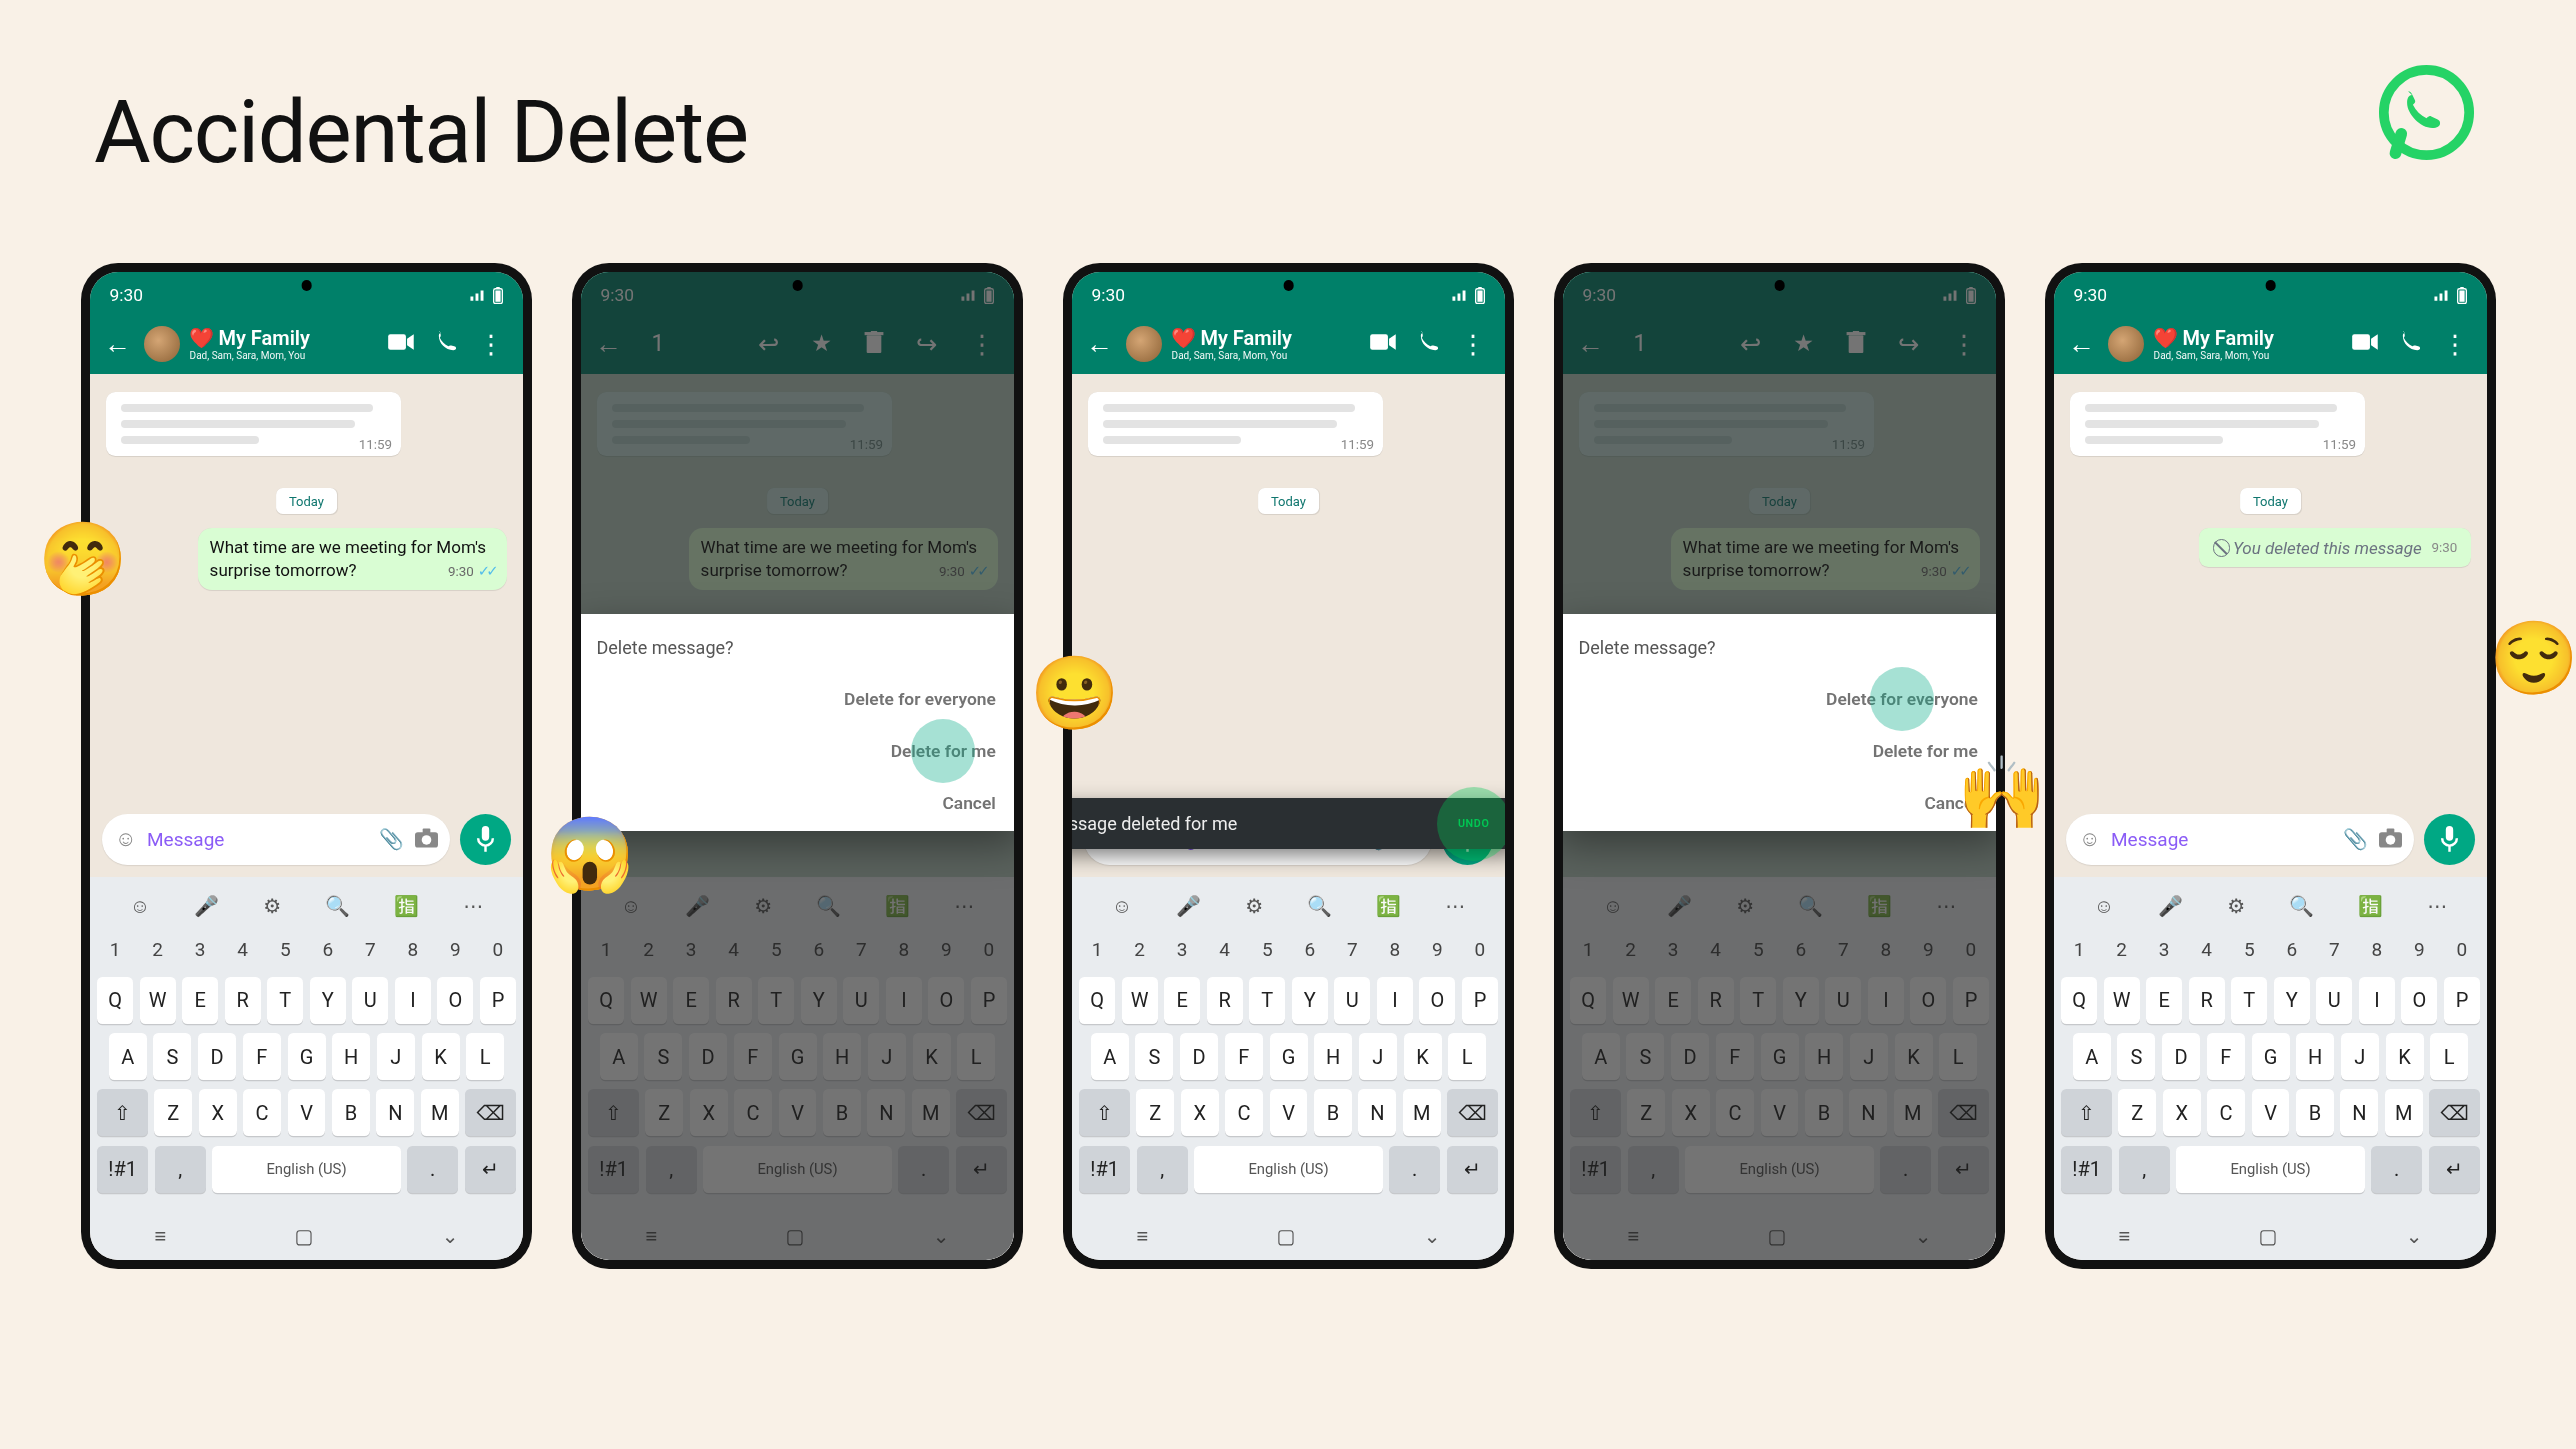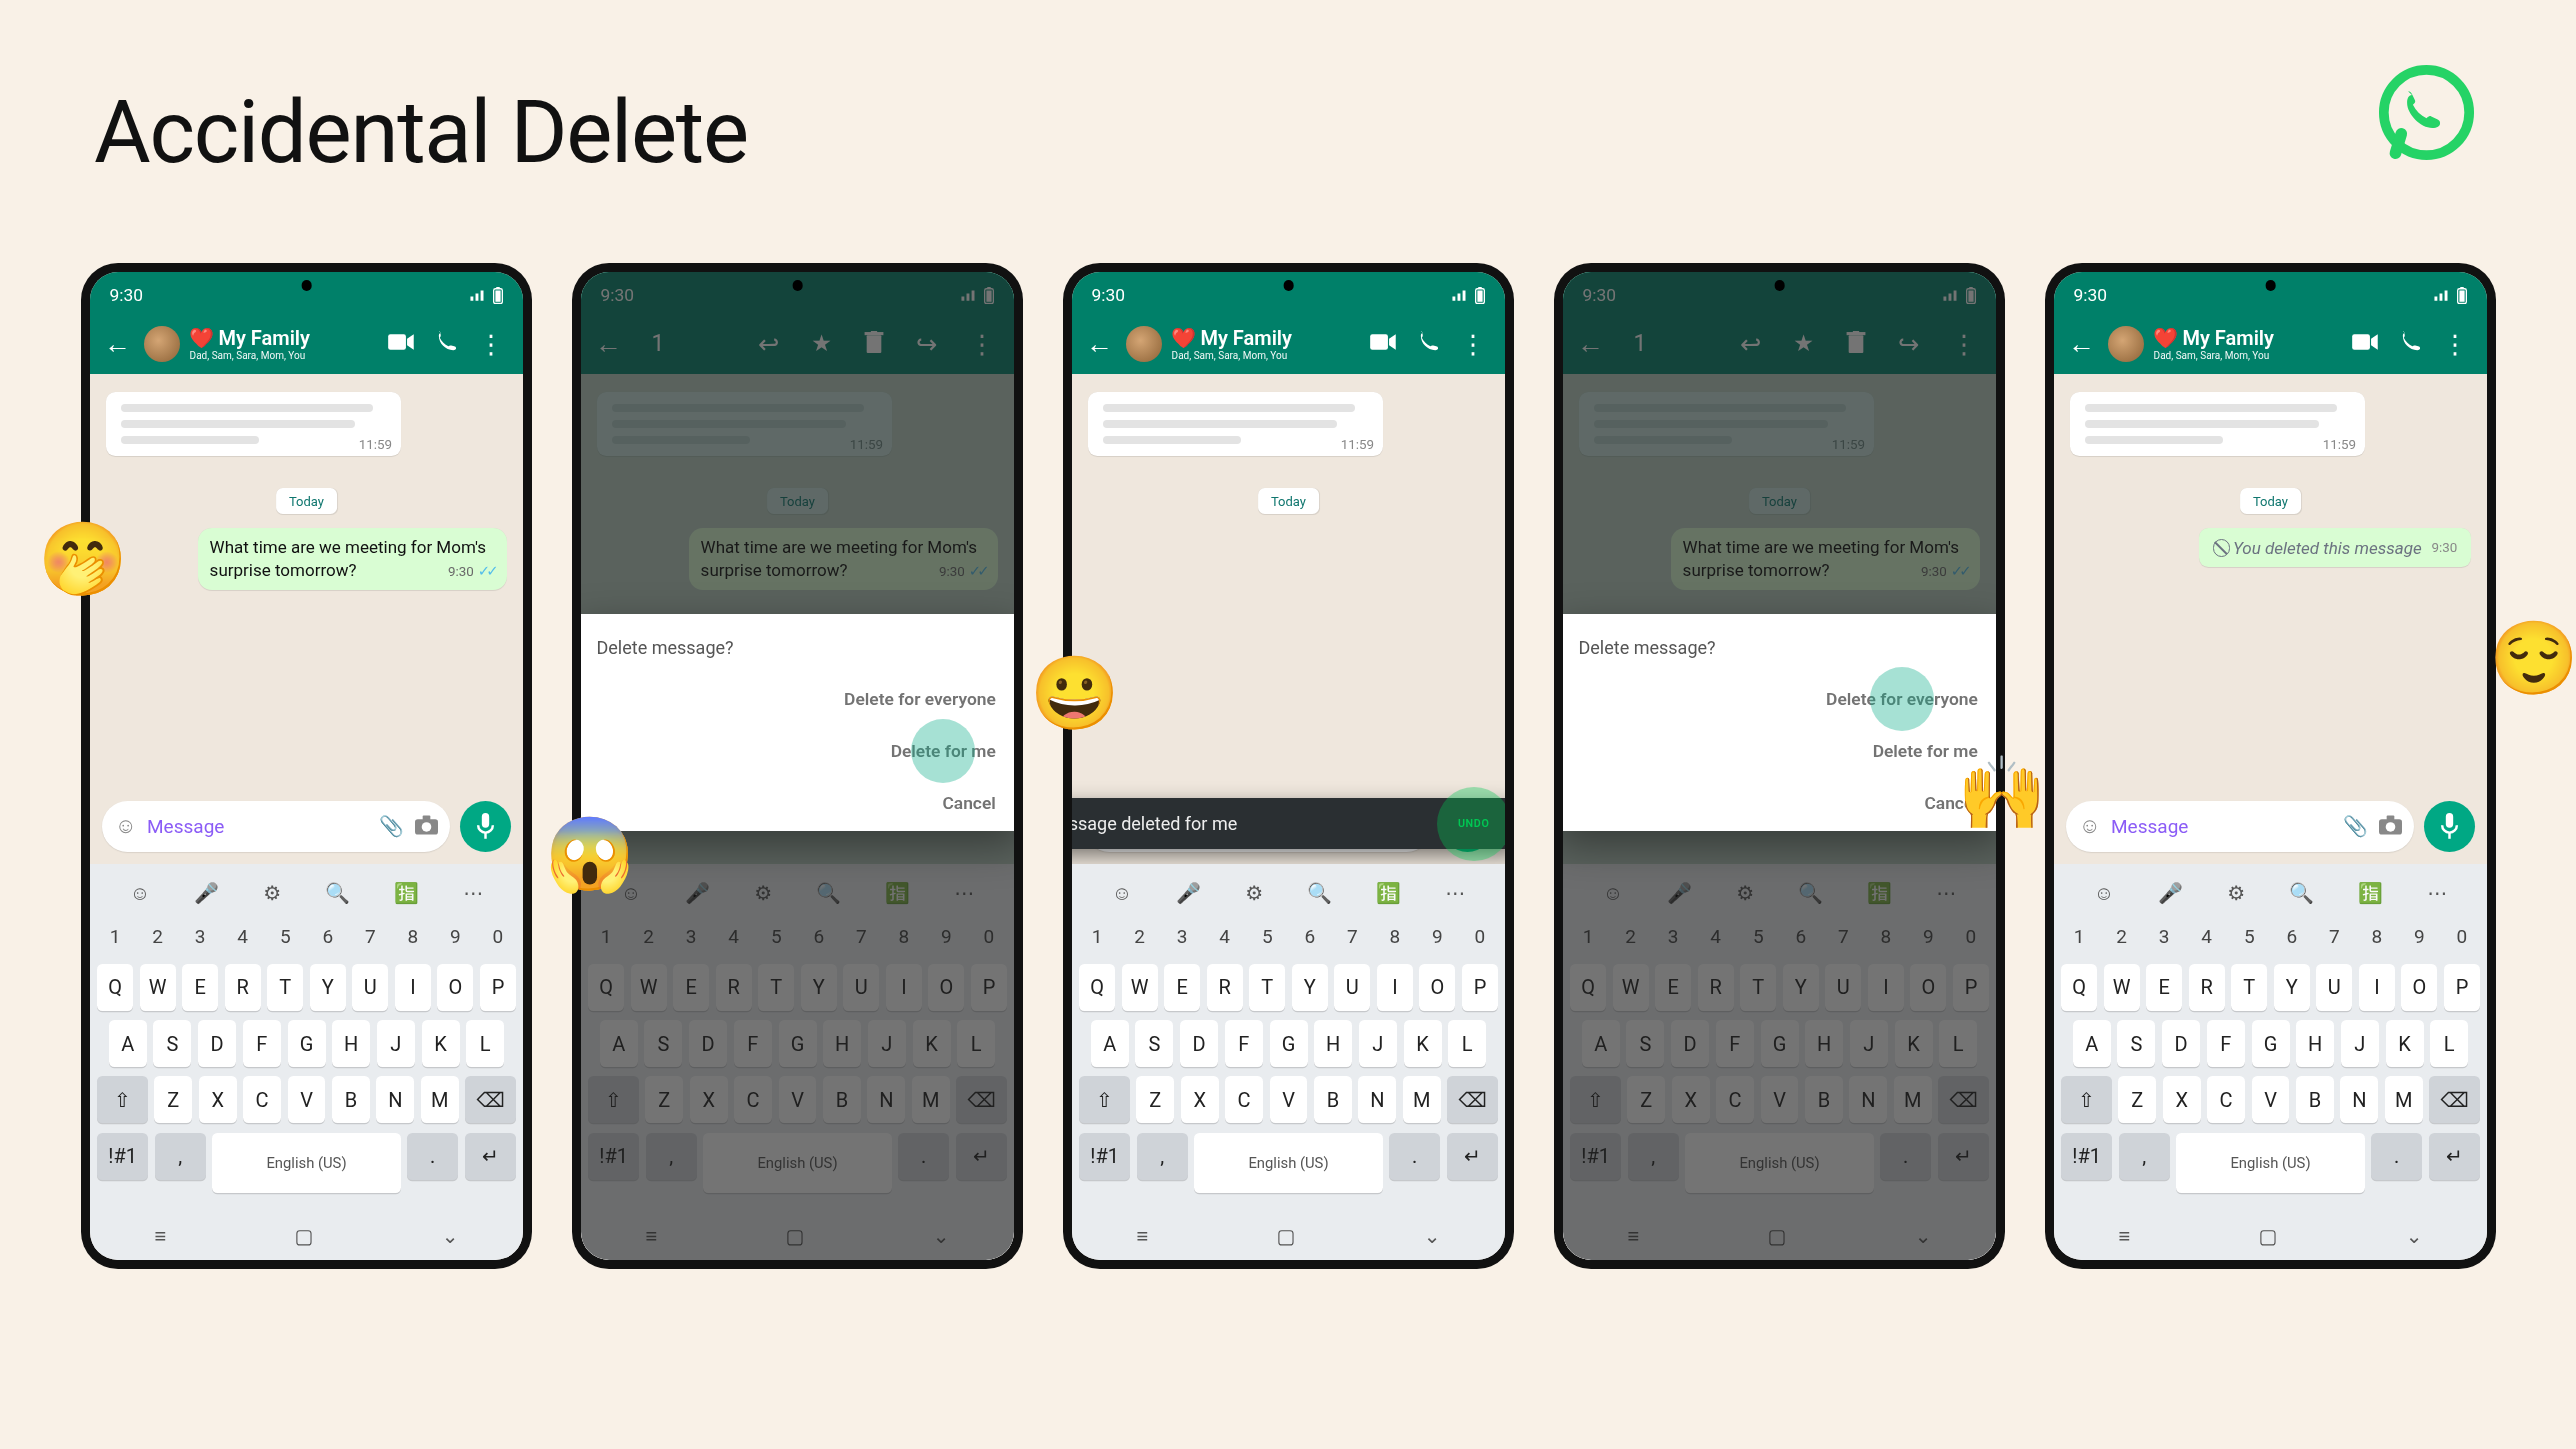--- a/index.html
+++ b/index.html
@@ -196,21 +196,21 @@
   .key {
     background:#fff; border-radius:5.4px;
     width:38px; height:47px;
     display:flex; align-items:center; justify-content:center;
     font-size:20px; color:#222;
     box-shadow: 0 1.3px 0 rgba(0,0,0,0.15);
   }
   .key.num { font-size:19px; background:transparent; box-shadow:none; color:#444; height:36px;}
   .key.fn { width:51px; background:#cfd3d8; }
   .spacebar {
-    flex:1; background:#fff; border-radius:5.4px; height:60px;
+    flex:1; background:#fff; border-radius:5.4px; height:47px;
     display:flex; align-items:center; justify-content:center;
     font-size:14.8px; color:#555;
     box-shadow: 0 1.3px 0 rgba(0,0,0,0.15);
   }
   .bottom-row{ display:flex; gap:6.7px; }
   .navbar {
     display:flex; justify-content:space-around; align-items:center;
     height:48px; color:#555; font-size:20px;
     position:relative; z-index:3;
     background:#e9ecef;

